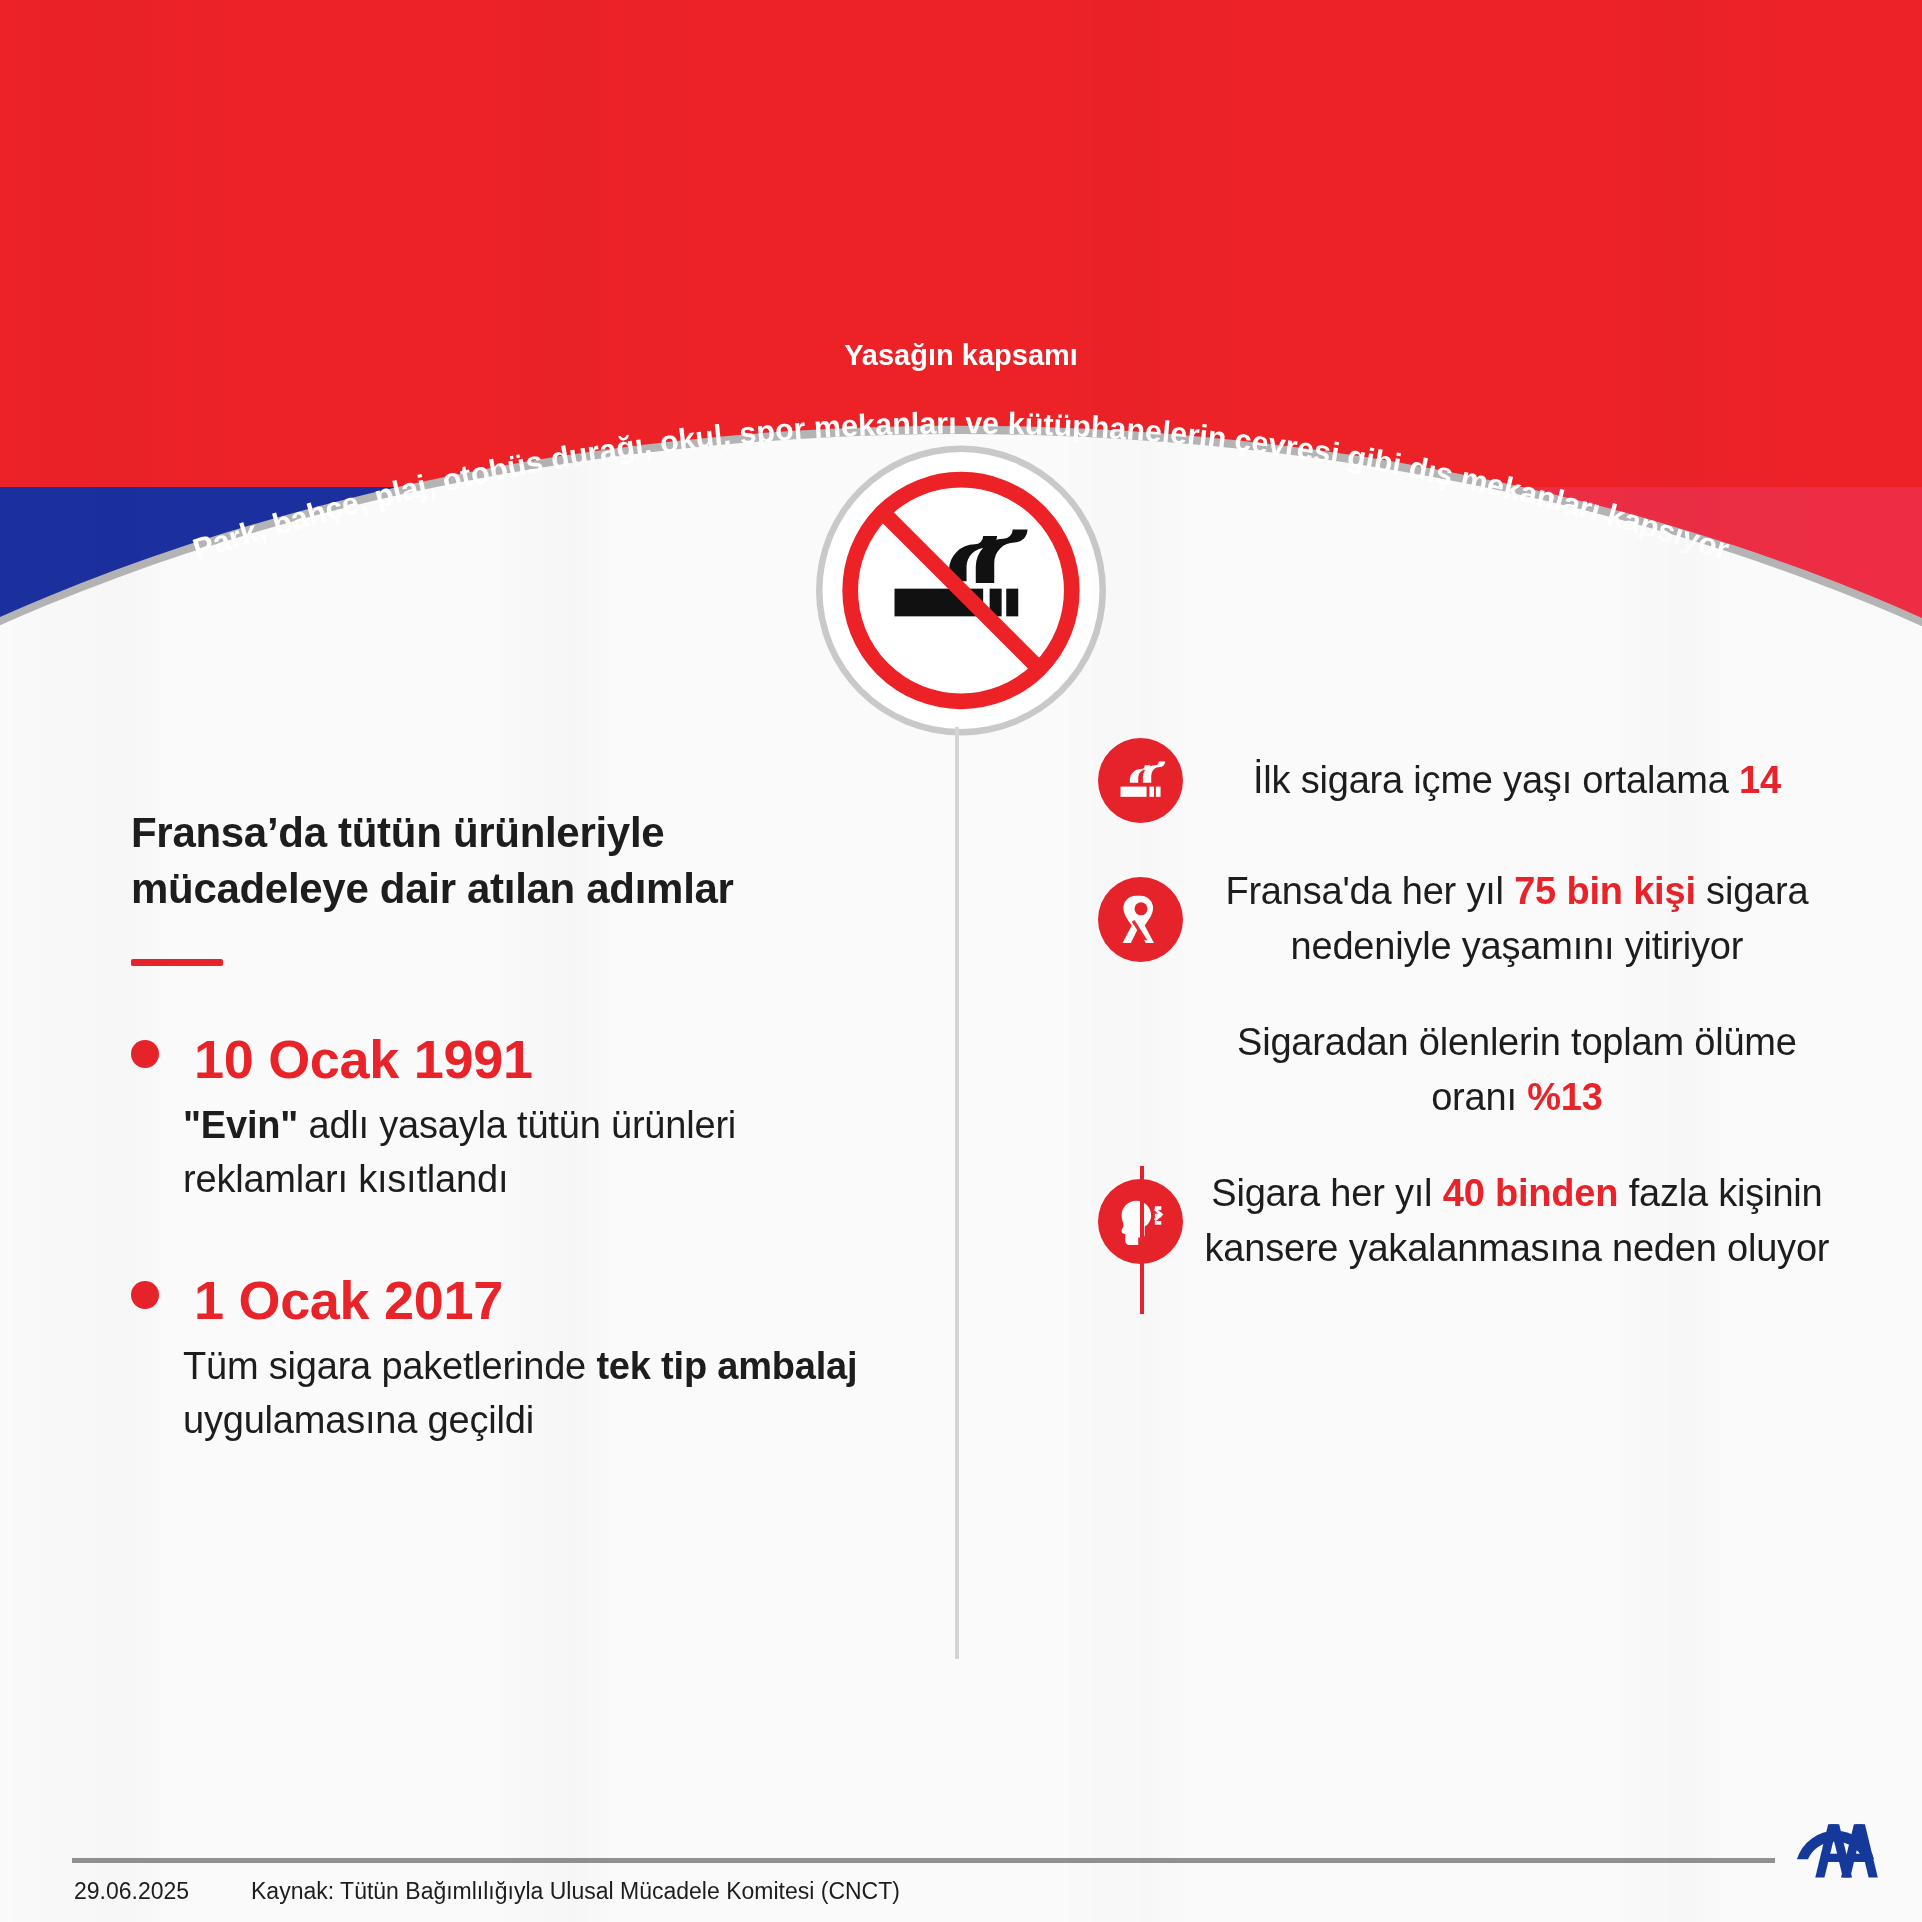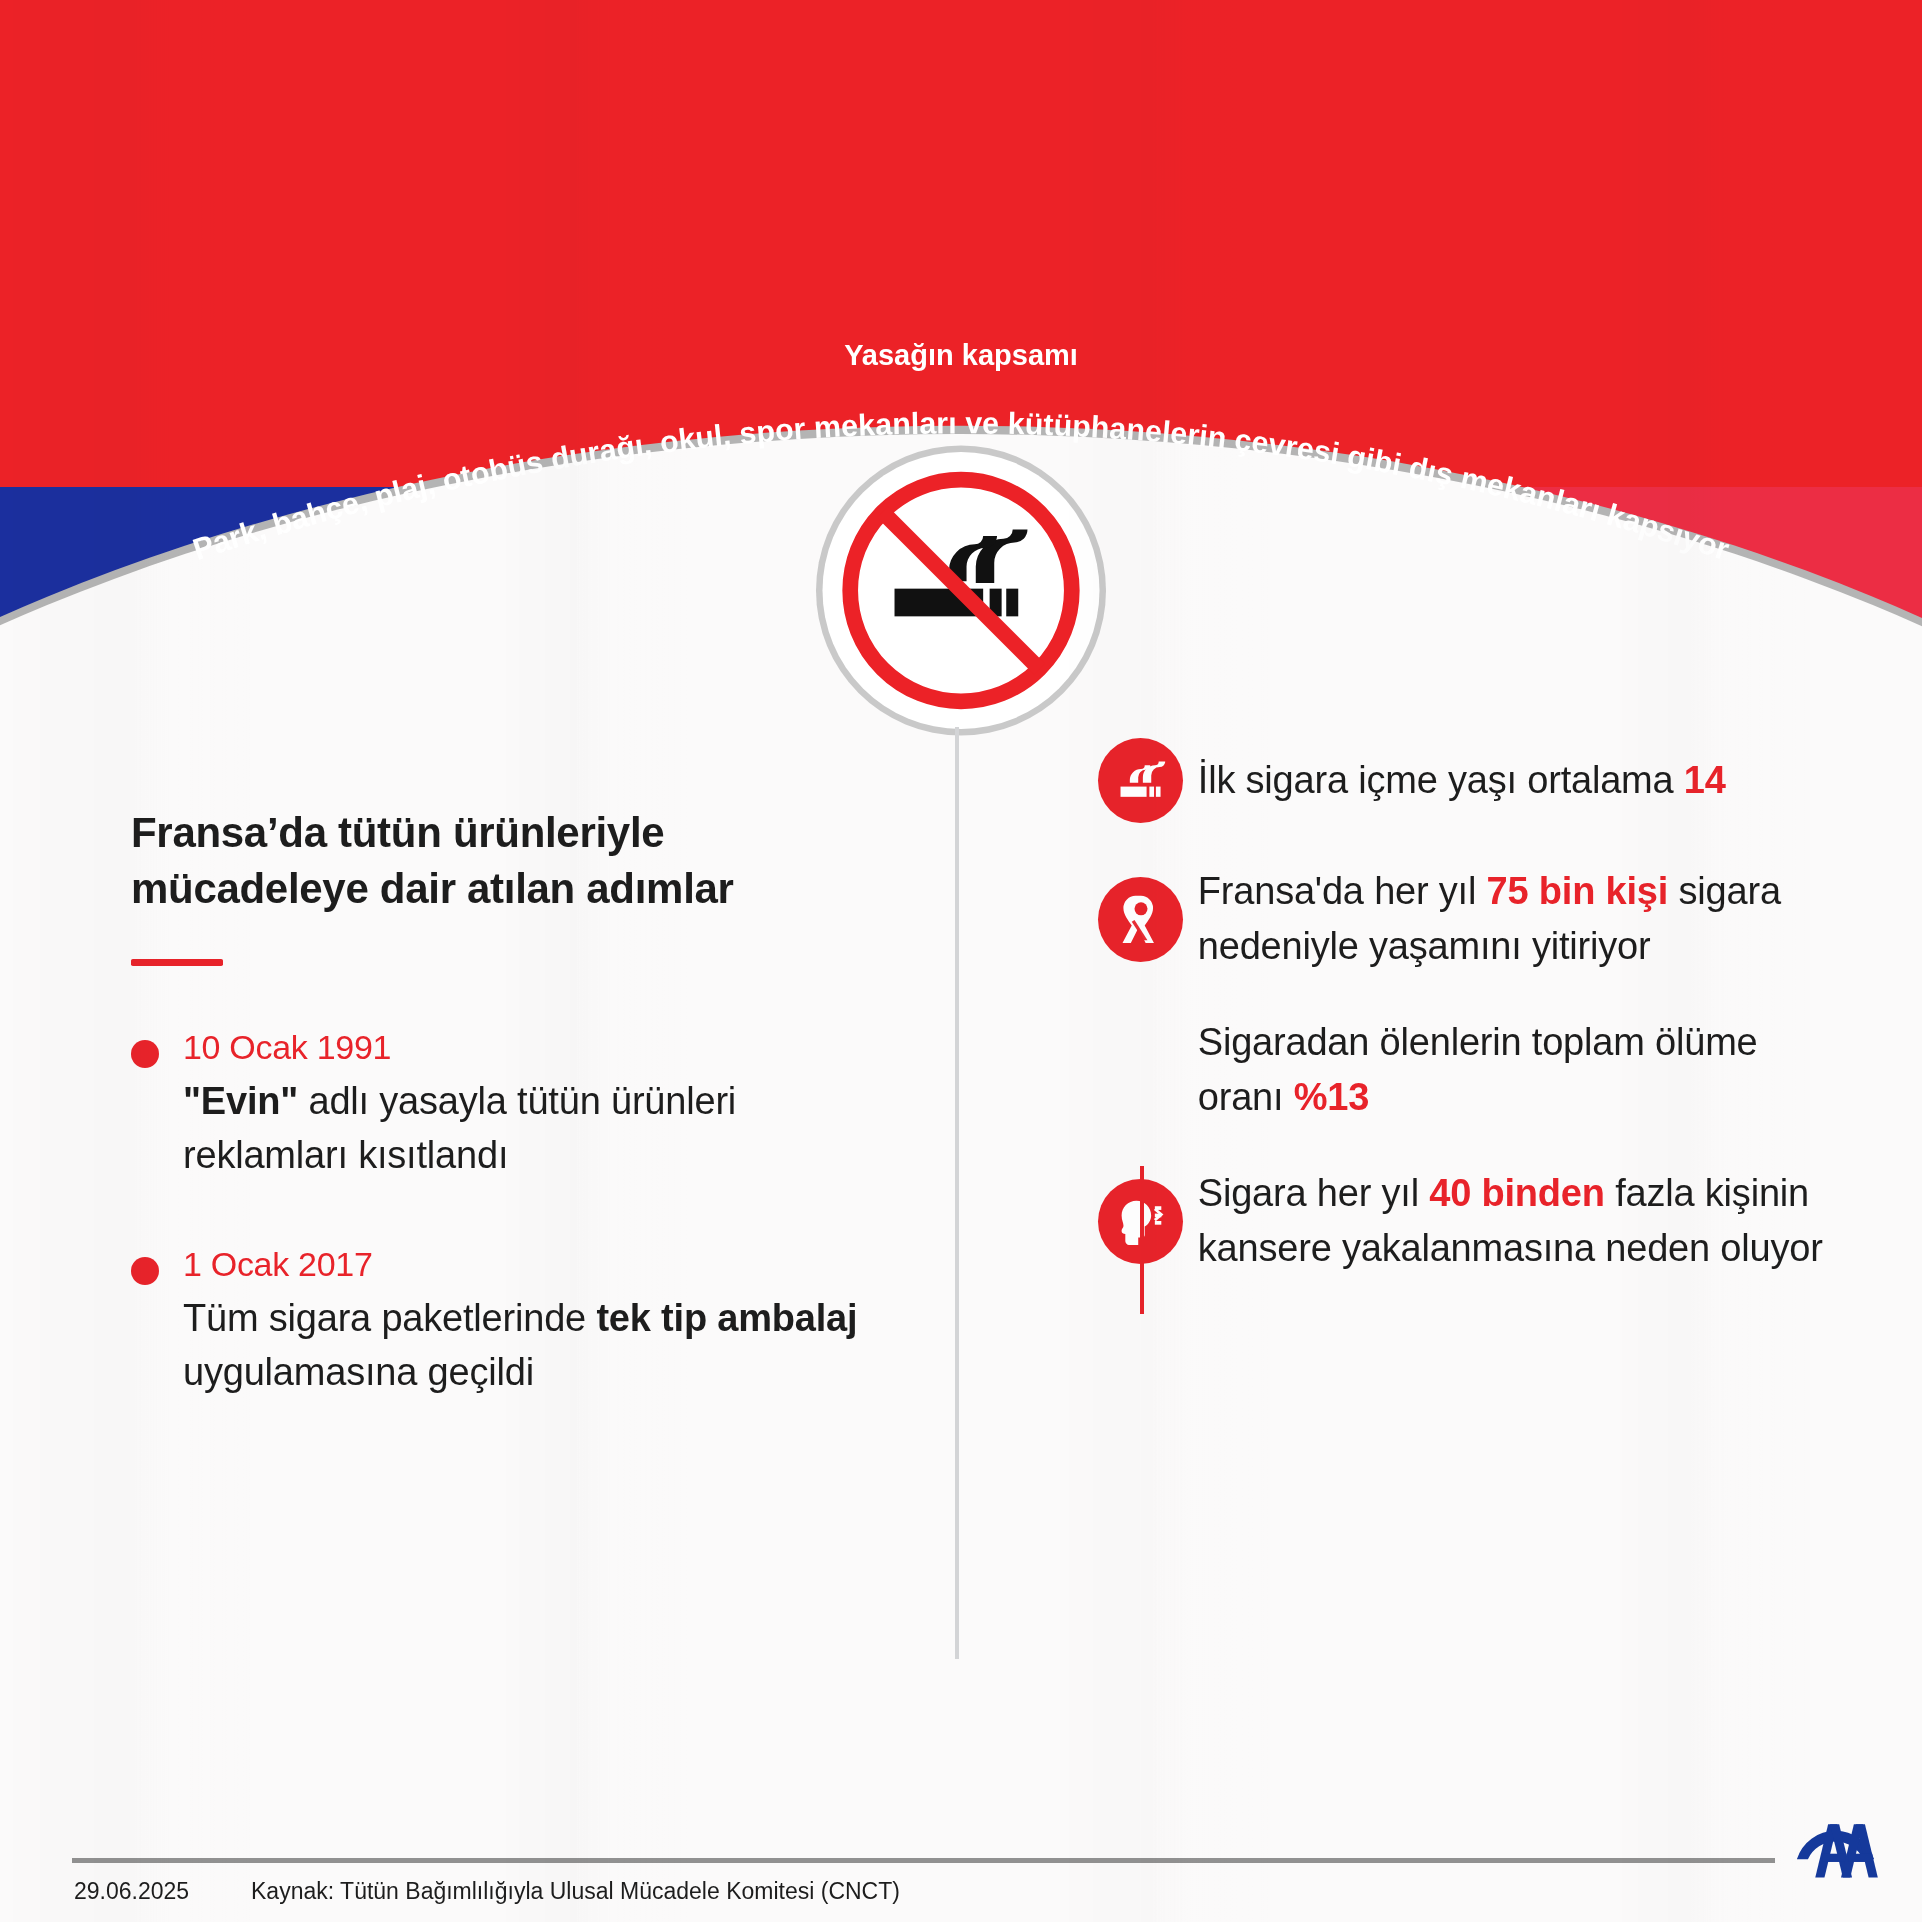--- a/index.html
+++ b/index.html
@@ -74,26 +74,26 @@
   .divider-v{
     position:absolute;left:955px;top:727px;width:3.7px;height:932px;background:#d3d4d6;z-index:10;
   }
 
   .left-col{position:absolute;left:131px;top:805px;width:757px;z-index:12;}
   .lc-title{font-size:42px;line-height:1.33;font-weight:700;color:#1d1d1d;letter-spacing:-0.3px;}
   .lc-rule{width:92px;height:7.4px;background:#e8232a;margin-top:42px;border-radius:1.8px;}
 
   .tl-item{margin-top:61px;position:relative;padding-left:52px;}
   .tl-dot{position:absolute;left:0;top:13px;width:28px;height:28px;border-radius:50%;background:#e8232a;}
-  .tl-date{font-size:34px;font-weight:400;color:#e8232a;line-height:1.2;letter-spacing:-0.3px;}
+  .tl-date{font-size:54px;font-weight:700;color:#e8232a;line-height:1.2;letter-spacing:-0.3px;margin-left:11px;}
   .tl-desc{font-size:38px;line-height:1.42;color:#1d1d1d;margin-top:7.4px;letter-spacing:-0.2px;}
   .tl-desc b{font-weight:700;}
 
   .right-col{position:absolute;left:1098px;top:738px;width:738px;z-index:12;}
-  .stat{position:relative;display:flex;align-items:center;margin-bottom:41px;}
+  .stat{position:relative;display:flex;align-items:center;margin-bottom:41px;text-align:center;}
   .stat .icon{
     width:85px;height:85px;border-radius:50%;background:#e8232a;flex:0 0 85px;
     display:flex;align-items:center;justify-content:center;margin-right:14.8px;
   }
   .stat .icon.blank{background:transparent;}
   .stat .txt{font-size:38px;line-height:1.45;color:#1d1d1d;letter-spacing:-0.2px;flex:1;}
   .stat .txt b{font-weight:700;color:#e8232a;}
   .connector{position:absolute;left:42px;width:3.7px;background:#e8232a;z-index:11;}
 
   

